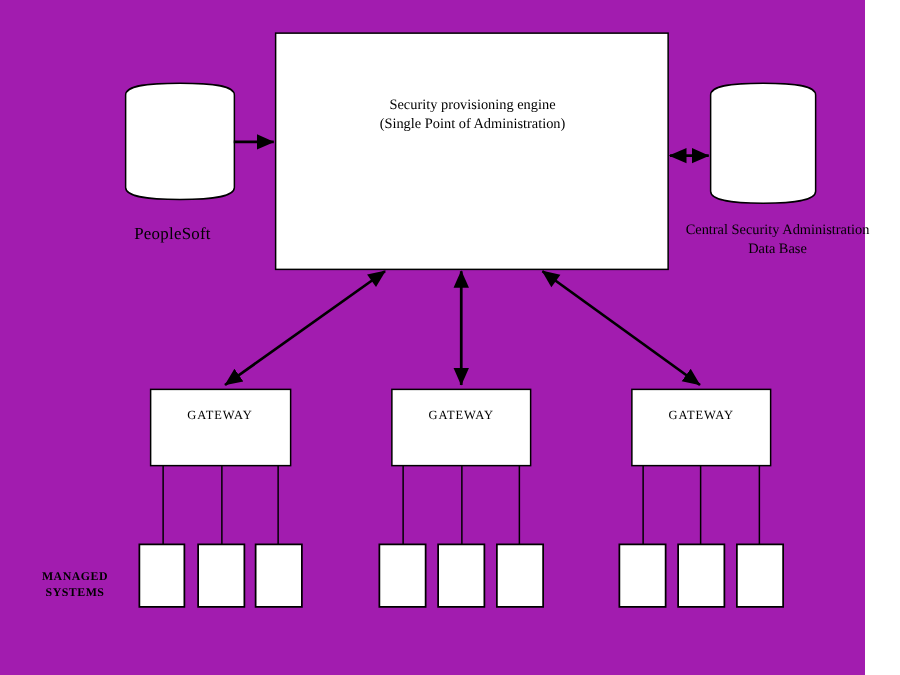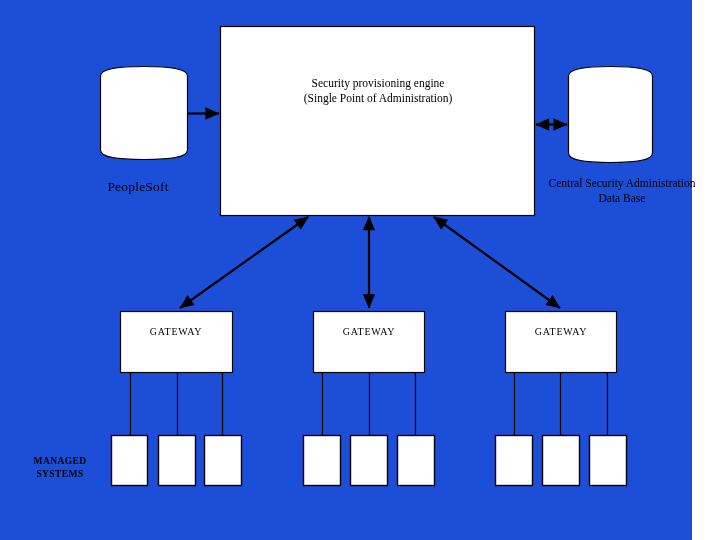--- a/index.html
+++ b/index.html
@@ -10,21 +10,21 @@
   body {
     width: 720px;
     height: 540px;
     font-family: "Liberation Serif", serif;
     overflow: hidden;
   }
   #diagram-root {
     position: relative;
     width: 692px;
     height: 540px;
-    background: #1d4ed8;
+    background: #a21caf;
   }
   svg.diagram-canvas {
     position: absolute;
     left: 0;
     top: 0;
     width: 720px;
     height: 540px;
   }
   .shape-outline {
     fill: #ffffff;

